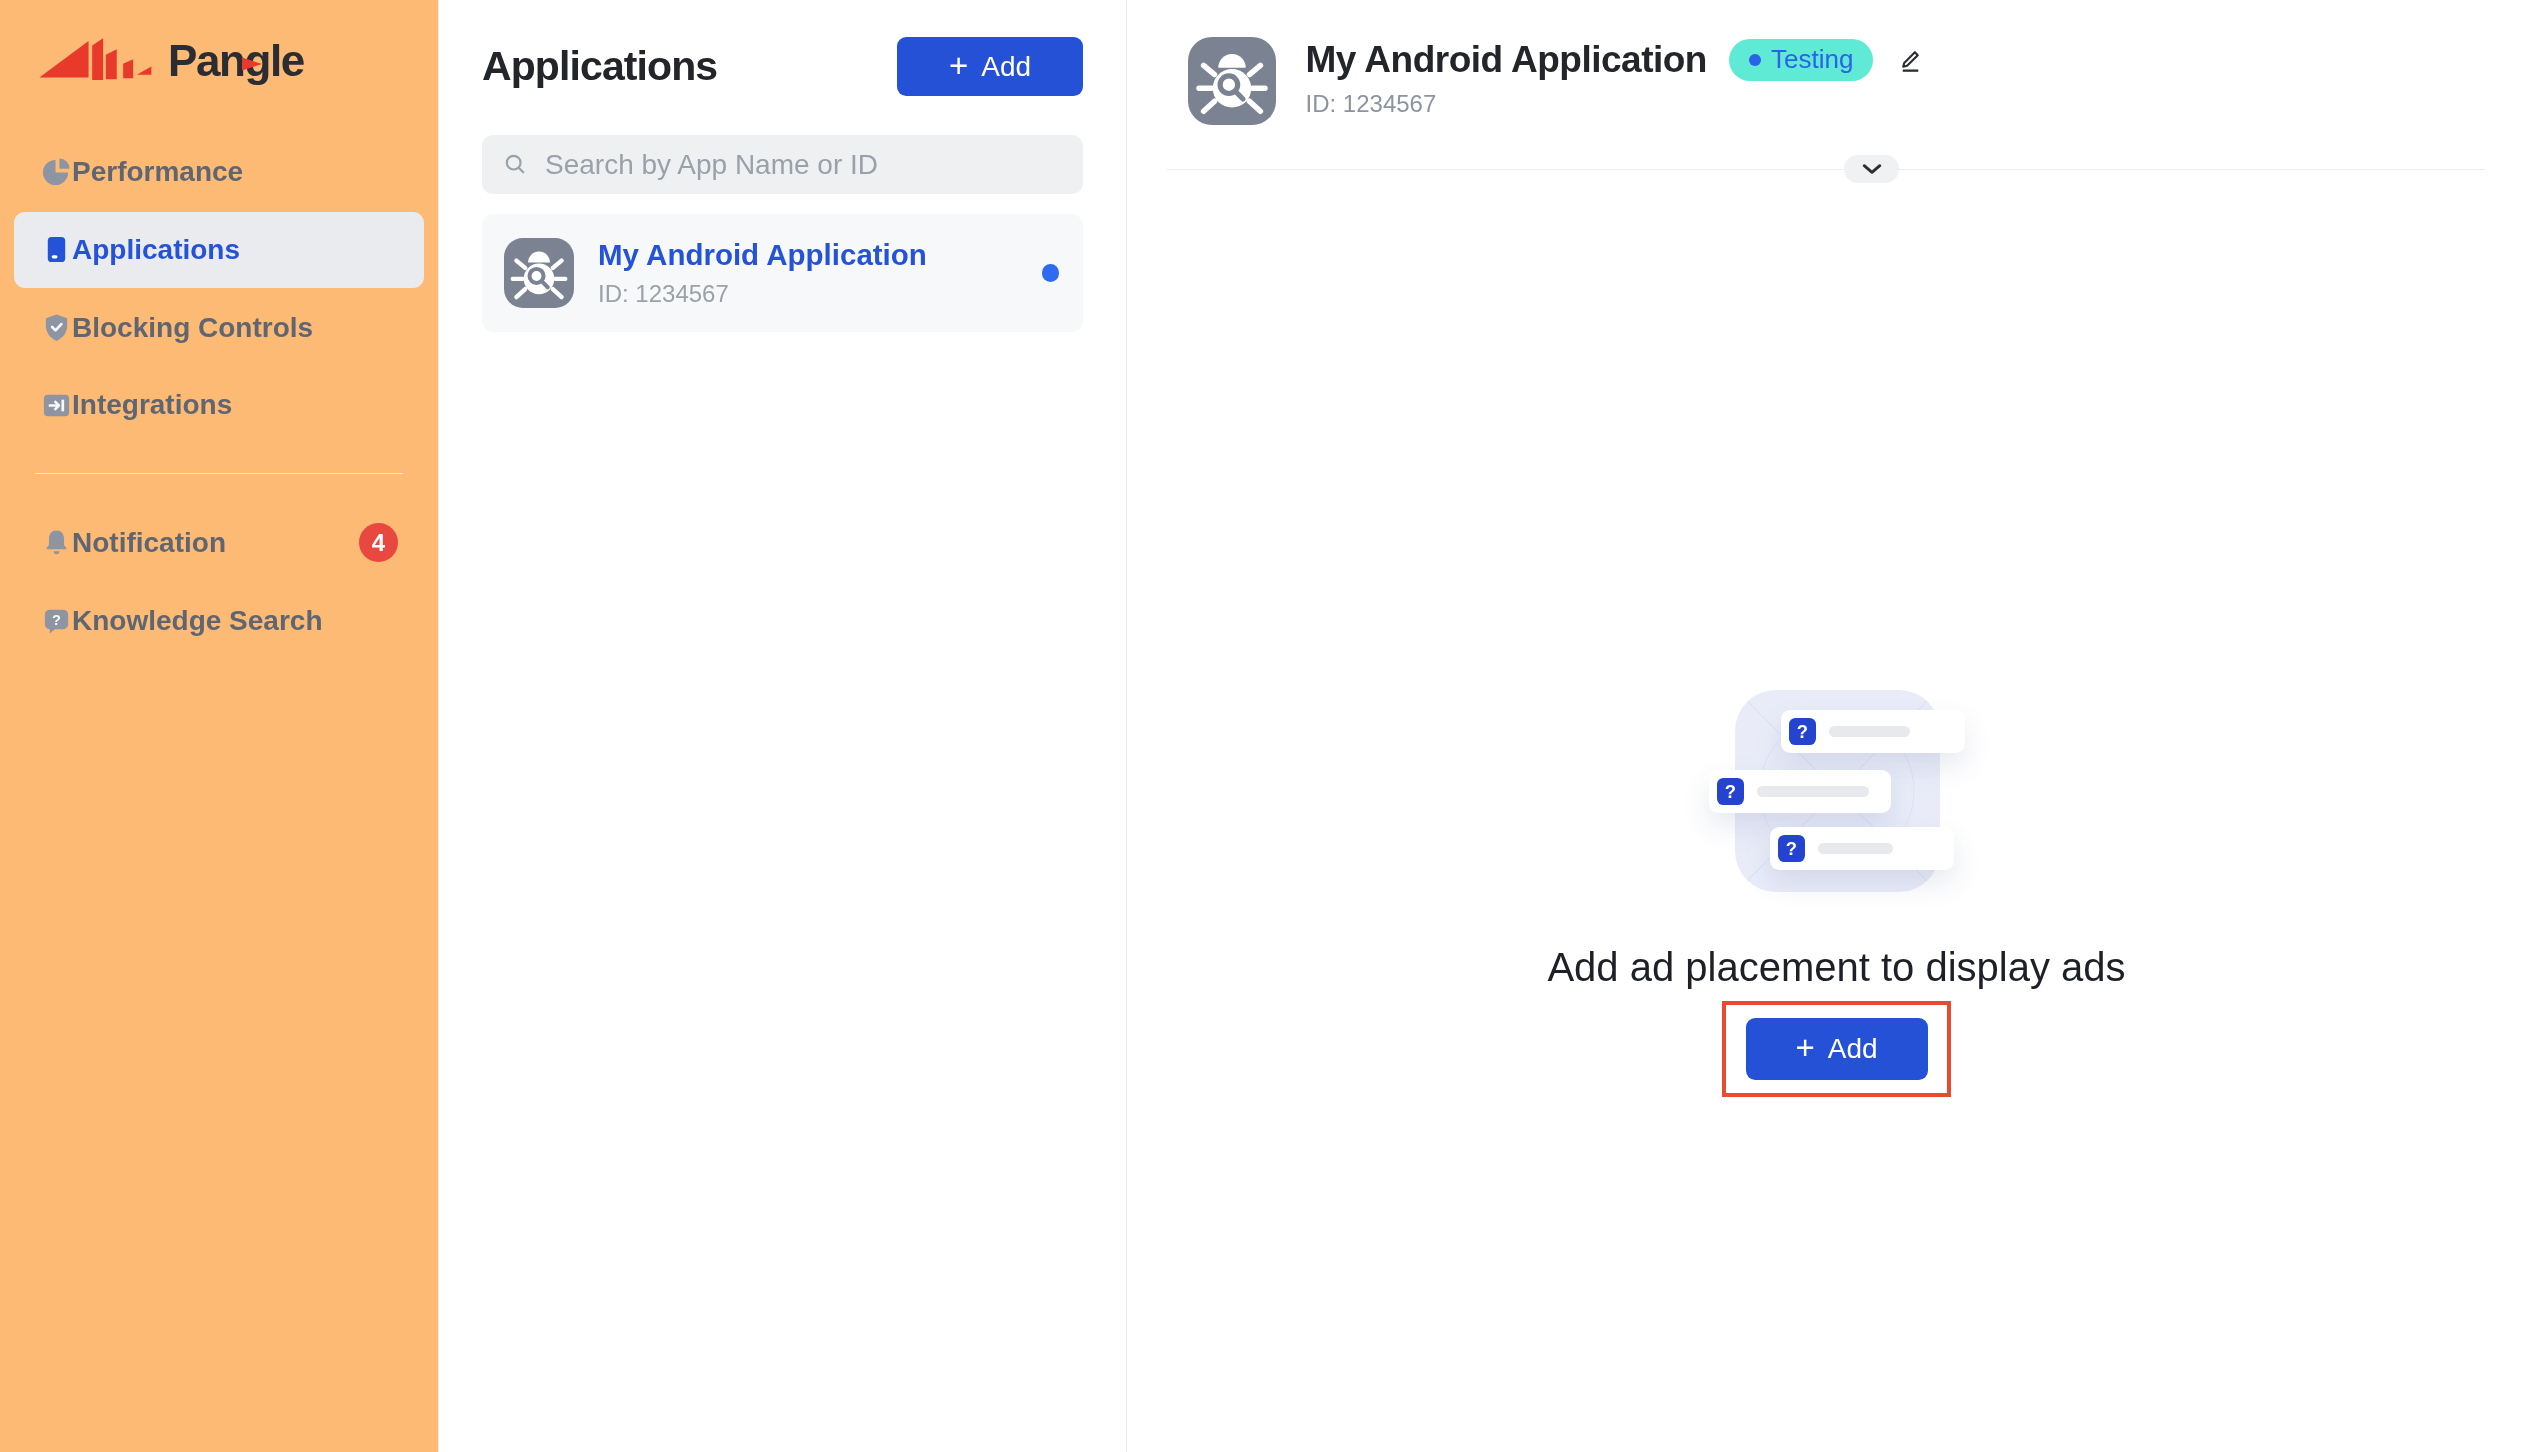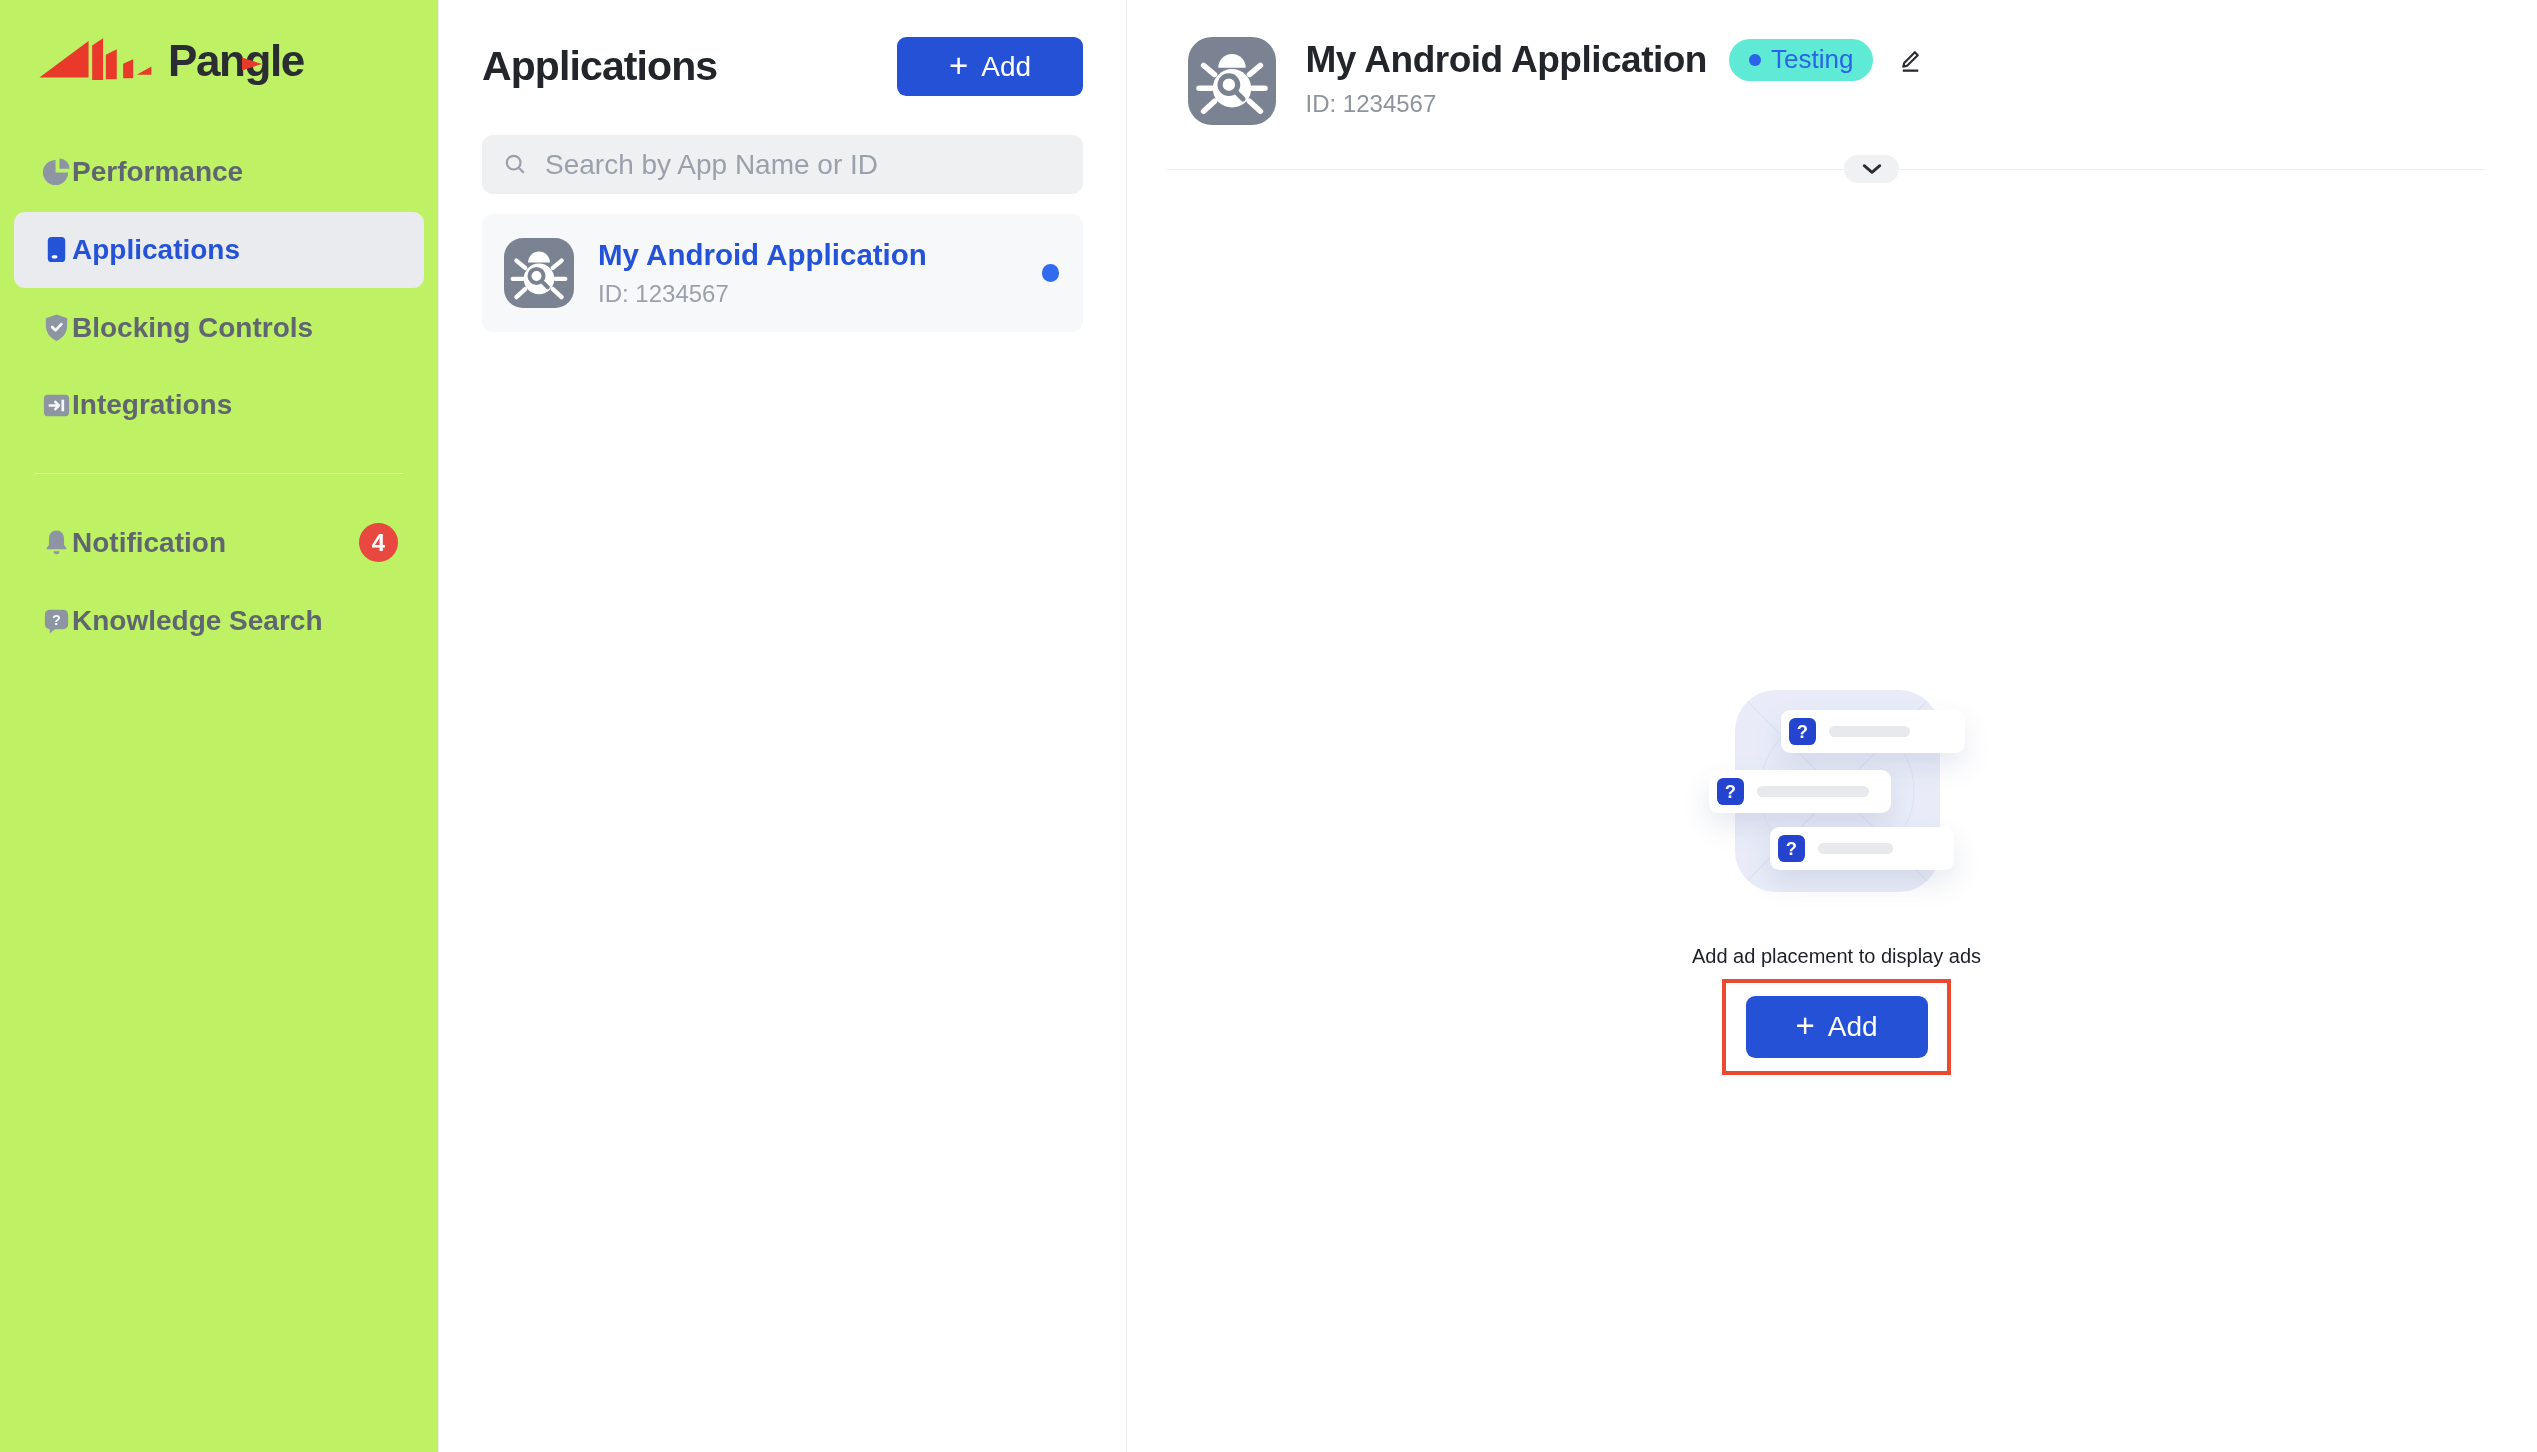--- a/index.html
+++ b/index.html
@@ -5,21 +5,21 @@
   * { margin:0; padding:0; box-sizing:border-box; }
   html,body { width:2538px; height:1452px; }
   body {
     font-family:"Liberation Sans","DejaVu Sans",sans-serif;
     background:#ffffff; color:#23252b; overflow:hidden;
   }
   #app { display:flex; width:2538px; height:1452px; }
 
   
   .sidebar {
-    width:439px; height:100%; background:#bef264;
+    width:439px; height:100%; background:#fdba74;
     border-right:1.8px solid #ececef; flex:0 0 auto;
     padding-top:33px;
   }
   .logo { display:flex; align-items:center; gap:13px; padding-left:33px; height:55px; cursor:pointer; }
   .logo-mark { width:122px; height:46px; }
   .wordmark { position:relative; font-size:44px; font-weight:800; letter-spacing:-1.4px; color:#2b2d33; line-height:46px; }
   .g-tri {
     position:absolute; left:74px; top:20px; width:20px; height:13px;
     background:#e8392b; clip-path:polygon(0 0,100% 50%,0 100%);
   }
@@ -115,21 +115,21 @@
   .c1 { top:20px; right:0; width:184px; }
   .c2 { top:80px; left:0; width:182px; }
   .c3 { top:137px; left:61px; width:184px; }
   .qsq {
     width:27px; height:27px; border-radius:6.4px; background:#2443ce; color:#fff;
     font-size:18.4px; font-weight:700; display:flex; align-items:center; justify-content:center;
   }
   .ibar { height:11px; border-radius:5.5px; background:#e8e9ec; }
   .b1 { width:81px; } .b2 { width:112px; } .b3 { width:75px; }
 
-  .emsg { margin-top:53px; font-size:20px; color:#1d2027; }
+  .emsg { margin-top:53px; font-size:40px; color:#1d2027; }
   .hl { margin-top:11px; border:4.6px solid #e84b2f; padding:13px 19.3px; }
   .hl .btn-add { min-width:182px; height:62px; }
 </style>
 </head>
 <body>
 
 <div id="app">
 
   <aside class="sidebar">
     <div class="logo">

